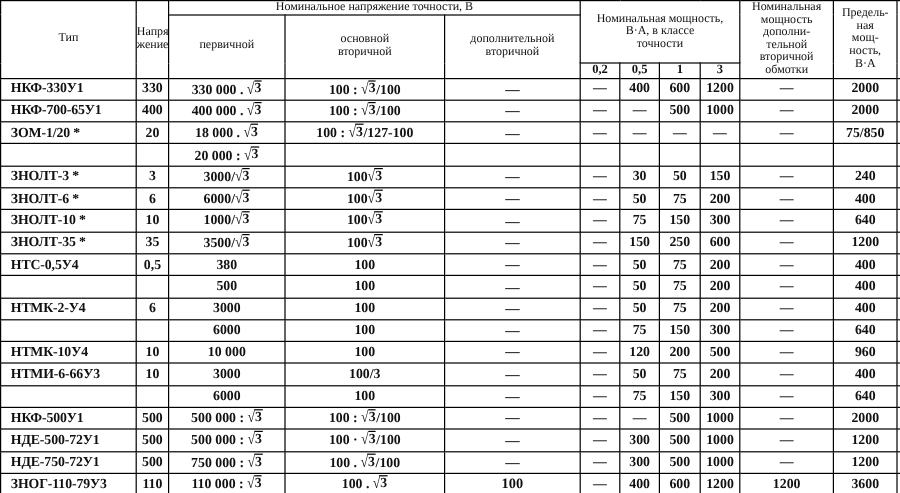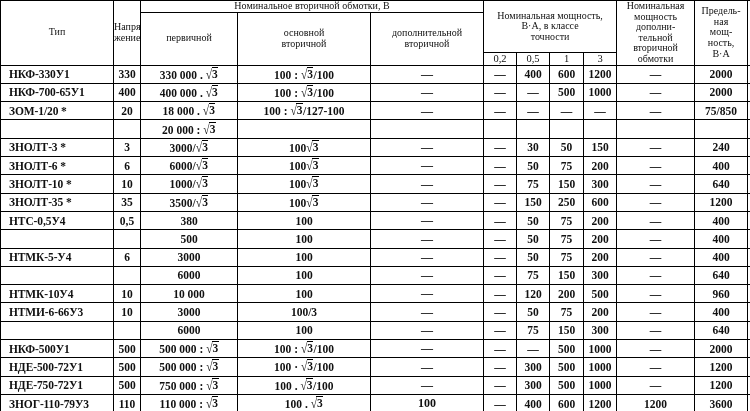--- a/index.html
+++ b/index.html
@@ -25,21 +25,21 @@
   }
   
   table.tbl{border:1.4px solid #000;}
 
   thead th{
     font-size:10px;
     font-weight:700;
     line-height:1.06;
     padding:1px 1px;
   }
-  thead th.sub{font-size:10.5px;}
+  thead th.sub{font-size:10.5px;font-weight:bold;}
 
   tbody td{
     height:17.3px;
     font-size:11.5px;
     font-weight:700;
     padding:0 3px;
   }
   tbody td.type{
     text-align:left;
     padding-left:8px;
@@ -93,21 +93,21 @@
         <col class="c-c">
         <col class="c-d">
       <col class="c-addpw">
         <col class="c-lim">
         <col class="c-grp">
     </colgroup>
     <thead>
       <tr>
         <th rowspan="3" class="ml">Тип</th>
         <th rowspan="3" class="ml">Напря-<br>жение</th>
-        <th colspan="3" class="ml hdr-big">Номинальное вторичной обмотки, В</th>
+        <th colspan="3" class="ml hdr-big">Номинальное напряжение точности, В</th>
         <th colspan="4" rowspan="2" class="ml hdr-big">Номинальная мощность,<br>В·А, в классе<br>точности</th>
         <th rowspan="3" class="ml nowrapmini">Номинальная<br>мощность<br>дополни-<br>тельной<br>вторичной<br>обмотки</th>
         <th rowspan="3" class="ml nowrapmini">Предель-<br>ная<br>мощ-<br>ность,<br>В·А</th>
         <th rowspan="3" class="ml hdr-big">Группа<br>соединения</th>
 
       </tr>
       <tr>
         <th rowspan="2" class="ml hdr-big">первичной</th>
         <th rowspan="2" class="ml hdr-big">основной<br>вторичной</th>
         <th rowspan="2" class="ml hdr-big">дополнительной<br>вторичной</th>
@@ -254,21 +254,21 @@
           <td class="dash">—</td>
           <td class="num">—</td>
           <td class="num">50</td>
           <td class="num">75</td>
           <td class="num">200</td>
           <td class="num">—</td>
           <td class="num">400</td>
           <td class="num">У/У-0</td>
         </tr>
         <tr>
-          <td class="type">НТМК-5-У4</td>
+          <td class="type">НТМК-2-У4</td>
           <td class="num">6</td>
           <td class="num">3000</td>
           <td class="num">100</td>
           <td class="dash">—</td>
           <td class="num">—</td>
           <td class="num">50</td>
           <td class="num">75</td>
           <td class="num">200</td>
           <td class="num">—</td>
           <td class="num">400</td>

